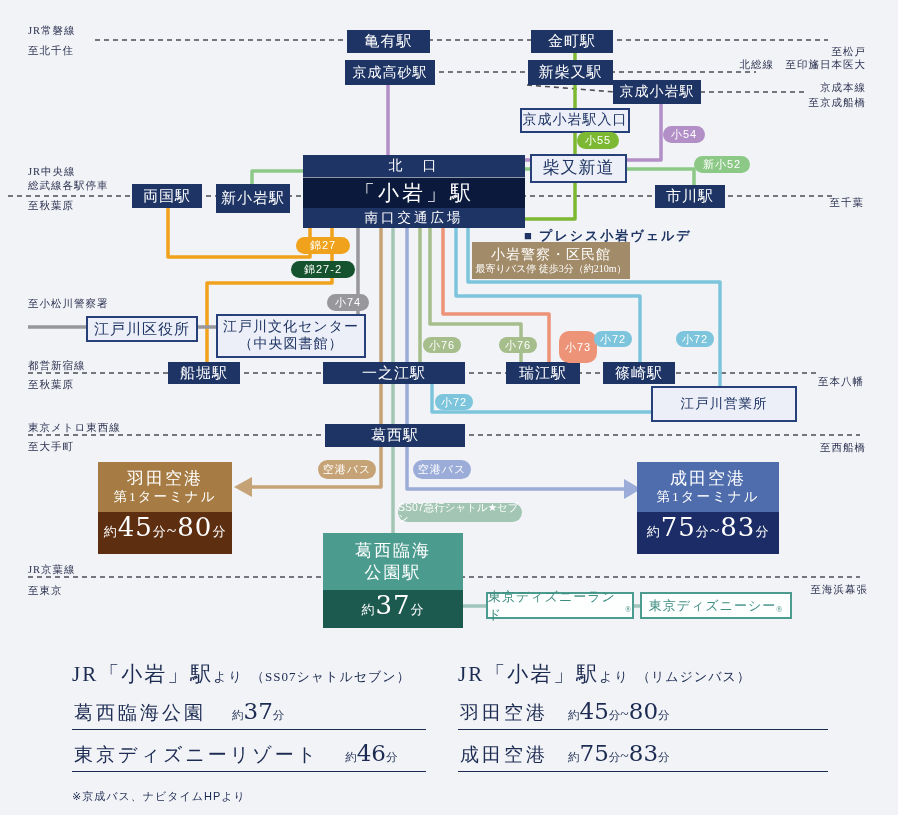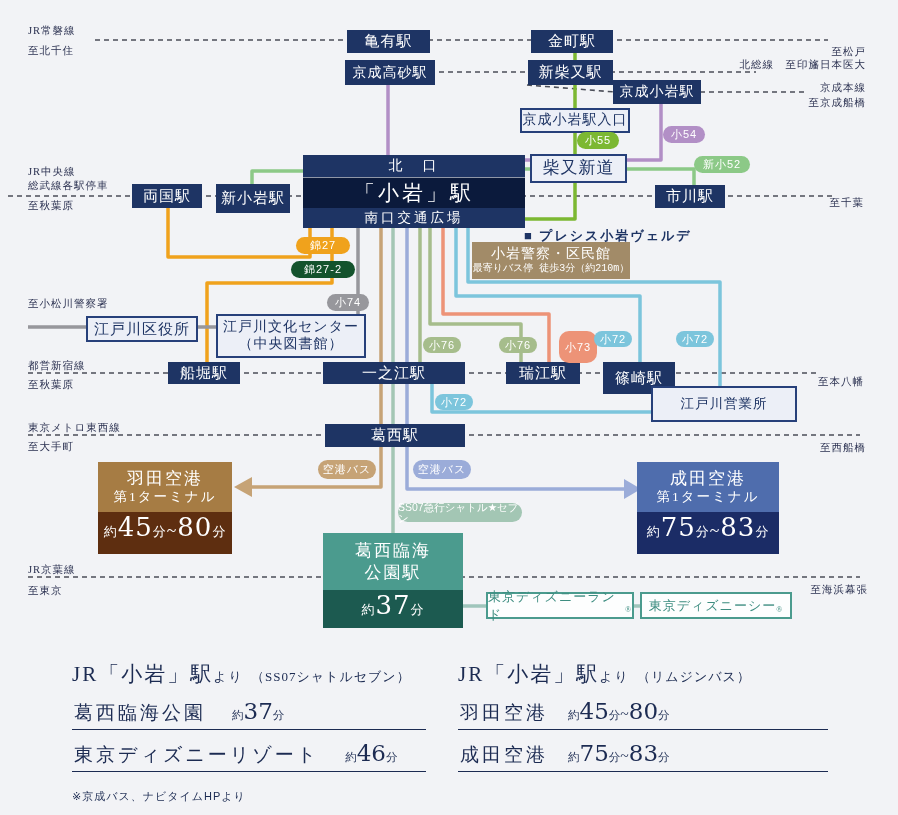--- a/index.html
+++ b/index.html
@@ -113,40 +113,40 @@
   <div class="st" style="left:531px;top:30px;width:82px;height:23px;">金町駅</div>
   <div class="st" style="left:345px;top:60px;width:90px;height:25px;font-size:14px;">京成高砂駅</div>
   <div class="st" style="left:528px;top:60px;width:85px;height:25px;">新柴又駅</div>
   <div class="st" style="left:613px;top:80px;width:88px;height:24px;font-size:14px;">京成小岩駅</div>
   <div class="st" style="left:655px;top:185px;width:70px;height:23px;">市川駅</div>
   <div class="st" style="left:132px;top:184px;width:70px;height:24px;">両国駅</div>
   <div class="st" style="left:216px;top:184px;width:74px;height:29px;">新小岩駅</div>
   <div class="st" style="left:168px;top:362px;width:72px;height:22px;">船堀駅</div>
   <div class="st" style="left:323px;top:362px;width:142px;height:22px;">一之江駅</div>
   <div class="st" style="left:506px;top:362px;width:74px;height:22px;">瑞江駅</div>
-  <div class="st" style="left:603px;top:362px;width:72px;height:32px;">篠崎駅</div>
+  <div class="st" style="left:603px;top:362px;width:72px;height:22px;">篠崎駅</div>
   <div class="st" style="left:325px;top:424px;width:140px;height:23px;">葛西駅</div>
 
   <div class="koiwa-row" style="top:155px;height:22px;background:#1e3464;font-size:14px;">北　口</div>
   <div class="koiwa-row" style="top:177px;height:30px;background:#0b1a3c;font-size:21px;border-top:1px solid rgba(255,255,255,.55);border-bottom:1px solid rgba(255,255,255,.55);">「小岩」駅</div>
   <div class="koiwa-row" style="top:208px;height:20px;background:#1e3464;font-size:13.5px;">南口交通広場</div>
 
   <div class="lb" style="left:520px;top:108px;width:110px;height:25px;">京成小岩駅入口</div>
   <div class="lb" style="left:530px;top:154px;width:97px;height:29px;font-size:17px;">柴又新道</div>
   <div class="lb" style="left:86px;top:316px;width:112px;height:26px;font-size:15px;">江戸川区役所</div>
   <div class="lb" style="left:216px;top:314px;width:150px;height:44px;">
     <span>江戸川文化センター</span>
     <span>（中央図書館）</span>
   </div>
   <div class="lb" style="left:651px;top:386px;width:146px;height:36px;font-size:13.5px;">
     <span>江戸川営業所</span>
   </div>
 
   <div class="precis" style="left:524px;top:227px;">■ プレシス小岩ヴェルデ</div>
-  <div class="brown-box" style="left:472px;top:242px;width:158px;height:37px;font-family:Liberation Mono, monospace;">
+  <div class="brown-box" style="left:472px;top:242px;width:158px;height:37px;">
     <span style="font-size:14px;letter-spacing:1px;">小岩警察・区民館</span>
     <span style="font-size:10px;">最寄りバス停 徒歩3分（約210m）</span>
   </div>
 
   <div class="badge" style="left:296px;top:237px;width:54px;height:17px;background:#f0a21c;">錦27</div>
   <div class="badge" style="left:291px;top:261px;width:64px;height:17px;background:#14532d;">錦27-2</div>
   <div class="badge" style="left:327px;top:294px;width:42px;height:17px;background:#97979c;">小74</div>
   <div class="badge" style="left:577px;top:132px;width:42px;height:17px;background:#7cb832;">小55</div>
   <div class="badge" style="left:663px;top:126px;width:42px;height:17px;background:#b28fc6;">小54</div>
   <div class="badge" style="left:694px;top:156px;width:56px;height:17px;background:#8cc987;">新小52</div>

